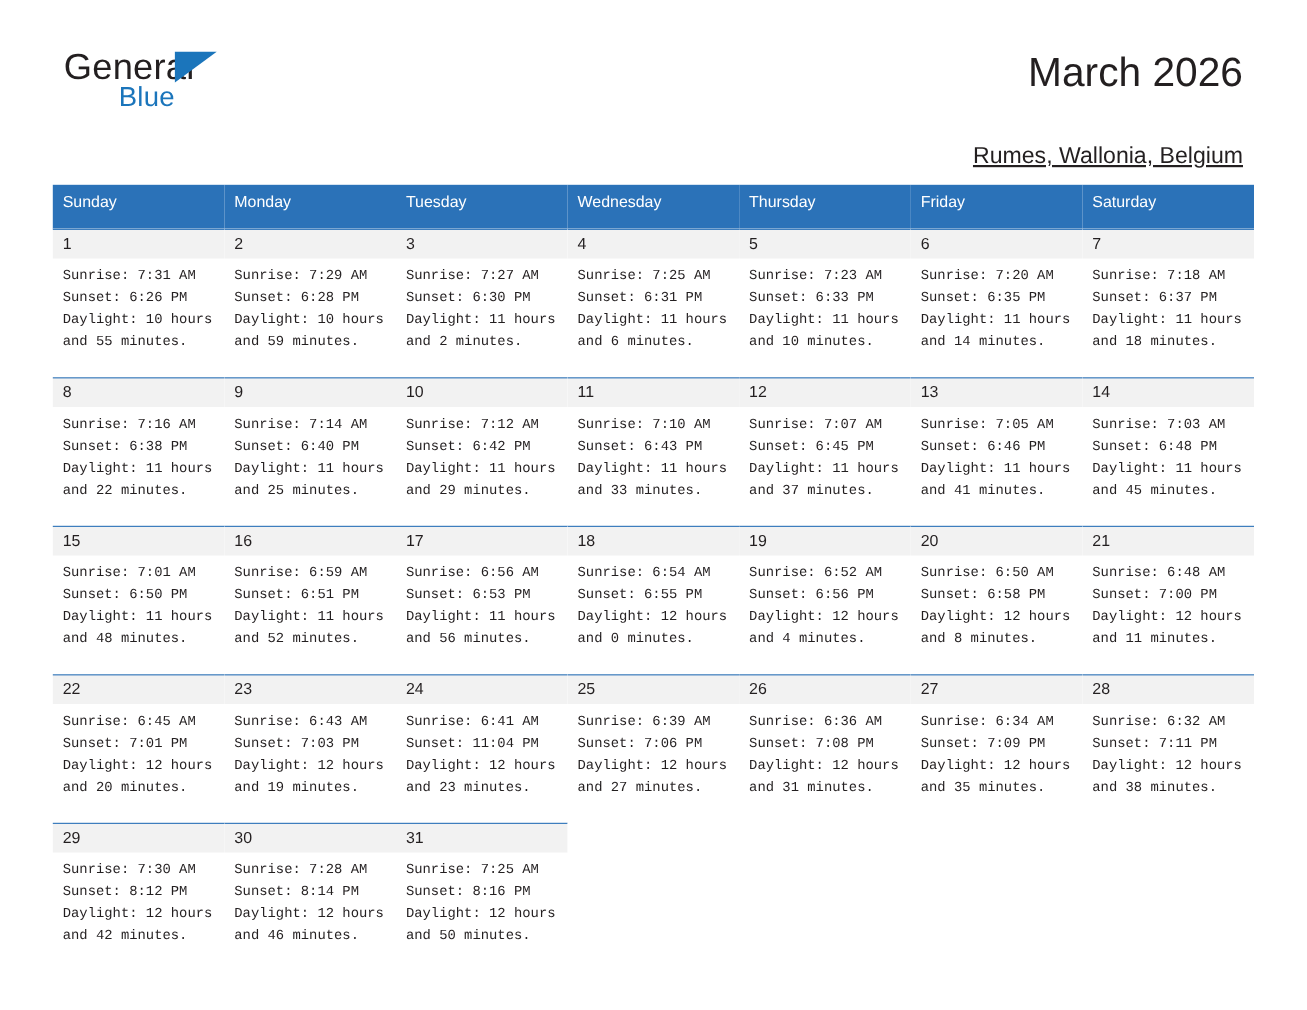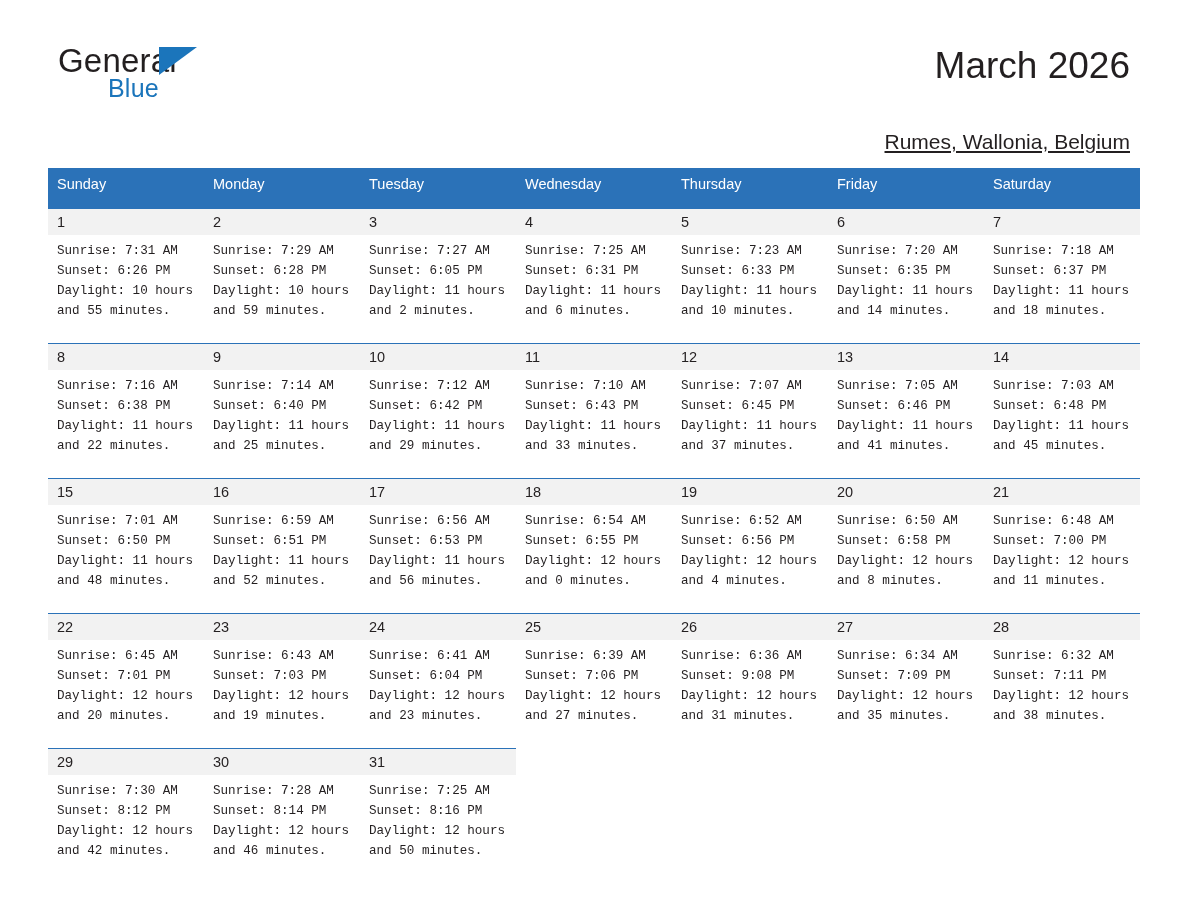--- a/index.html
+++ b/index.html
@@ -164,21 +164,21 @@
             <div>Sunrise: 7:29 AM</div>
             <div>Sunset: 6:28 PM</div>
             <div>Daylight: 10 hours</div>
             <div>and 59 minutes.</div>
           </div>
         </td>
         <td>
           <div class="daynum-band">3</div>
           <div class="cell-body">
             <div>Sunrise: 7:27 AM</div>
-            <div>Sunset: 6:05 PM</div>
+            <div>Sunset: 6:30 PM</div>
             <div>Daylight: 11 hours</div>
             <div>and 2 minutes.</div>
           </div>
         </td>
         <td>
           <div class="daynum-band">4</div>
           <div class="cell-body">
             <div>Sunrise: 7:25 AM</div>
             <div>Sunset: 6:31 PM</div>
             <div>Daylight: 11 hours</div>
@@ -362,39 +362,39 @@
             <div>Sunrise: 6:43 AM</div>
             <div>Sunset: 7:03 PM</div>
             <div>Daylight: 12 hours</div>
             <div>and 19 minutes.</div>
           </div>
         </td>
         <td>
           <div class="daynum-band">24</div>
           <div class="cell-body">
             <div>Sunrise: 6:41 AM</div>
-            <div>Sunset: 6:04 PM</div>
+            <div>Sunset: 11:04 PM</div>
             <div>Daylight: 12 hours</div>
             <div>and 23 minutes.</div>
           </div>
         </td>
         <td>
           <div class="daynum-band">25</div>
           <div class="cell-body">
             <div>Sunrise: 6:39 AM</div>
             <div>Sunset: 7:06 PM</div>
             <div>Daylight: 12 hours</div>
             <div>and 27 minutes.</div>
           </div>
         </td>
         <td>
           <div class="daynum-band">26</div>
           <div class="cell-body">
             <div>Sunrise: 6:36 AM</div>
-            <div>Sunset: 9:08 PM</div>
+            <div>Sunset: 7:08 PM</div>
             <div>Daylight: 12 hours</div>
             <div>and 31 minutes.</div>
           </div>
         </td>
         <td>
           <div class="daynum-band">27</div>
           <div class="cell-body">
             <div>Sunrise: 6:34 AM</div>
             <div>Sunset: 7:09 PM</div>
             <div>Daylight: 12 hours</div>

